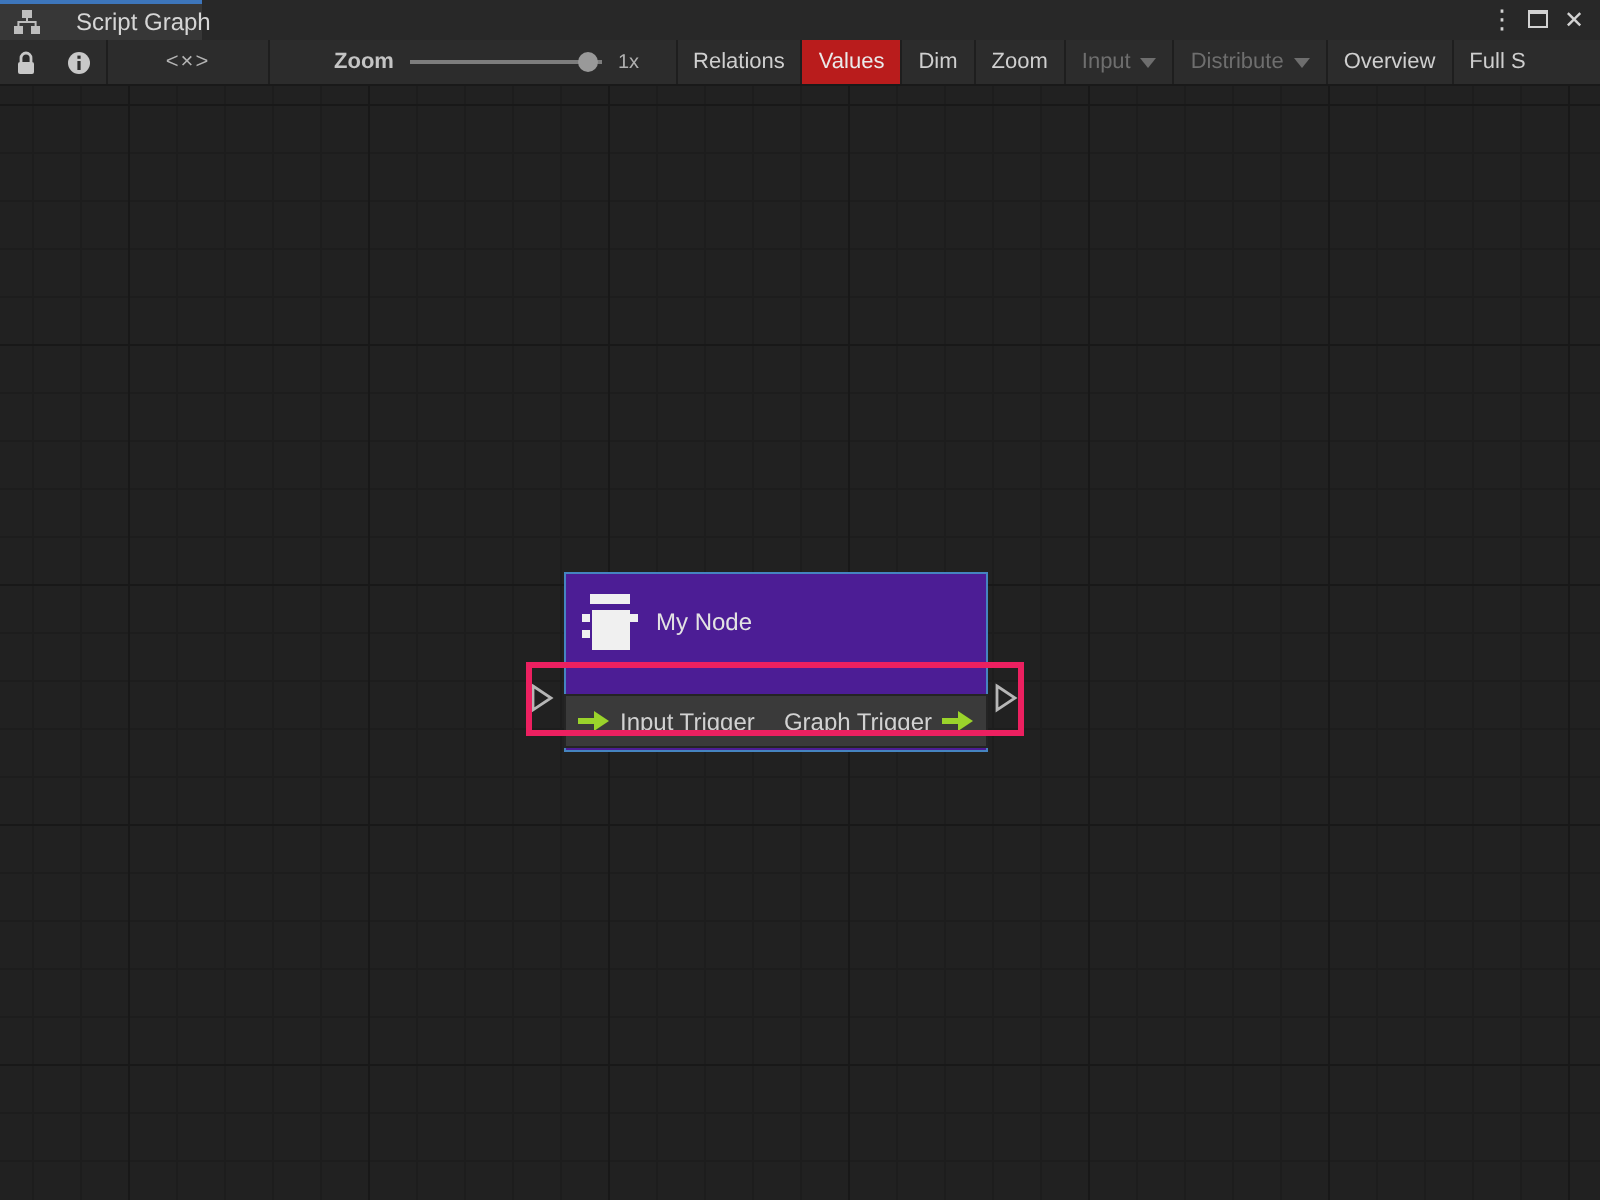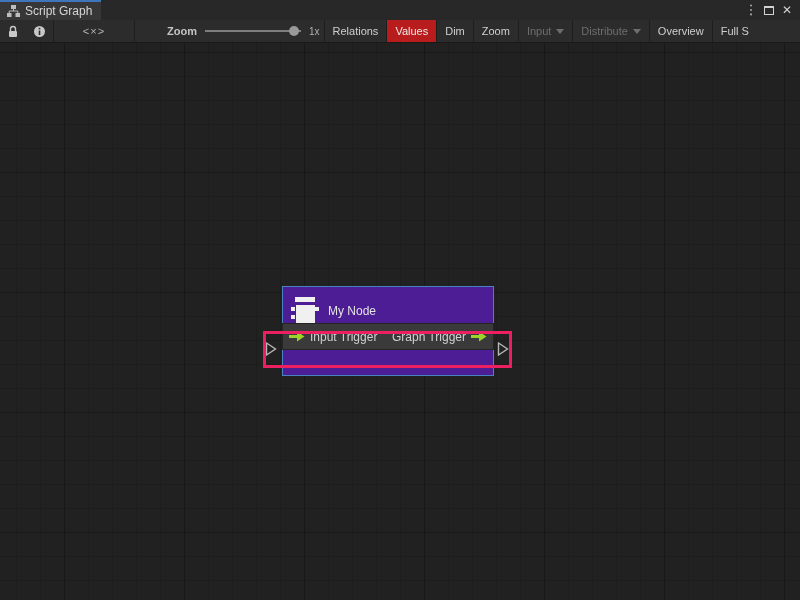--- a/index.html
+++ b/index.html
@@ -3,21 +3,21 @@
 <meta charset="utf-8">
 <style>
   * { margin:0; padding:0; box-sizing:border-box; }
   html,body { width:800px; height:600px; overflow:hidden; background:#212121;
               font-family:"Liberation Sans", sans-serif; }
 
   
   .titlebar { position:absolute; left:0; top:0; width:800px; height:20px;
               background:#282828; display:flex; align-items:stretch; }
   .tab { position:relative; width:101px; background:#373737; border-top:2px solid #3d76bc;
-         display:flex; align-items:center; padding-left:7px; gap:5px; }
+         display:flex; align-items:center; padding-left:7px; gap:18px; }
   .tab-title { color:#d6d6d6; font-size:12px; white-space:nowrap; }
   .win-controls { margin-left:auto; display:flex; align-items:center; gap:6px; padding-right:6px; }
   .win-btn { color:#d2d2d2; font-size:12px; width:14px; height:16px; line-height:16px;
              text-align:center; }
   .menu-dots { font-size:13px; letter-spacing:0; }
   .max-box { width:10px; height:9px; border:1px solid #d2d2d2; border-top:2px solid #d2d2d2;
              display:inline-block; margin-top:4px; }
 
   
   .toolbar { position:absolute; left:0; top:20px; width:800px; height:23px; background:#2c2c2c;
@@ -26,21 +26,21 @@
   .tb-btn { display:flex; align-items:center; justify-content:center; padding:0 8px; }
   .tb-sep { width:1px; background:#1e1e1e; flex:0 0 1px; }
   .icon-btn { padding:0 7px; }
   .code-btn { width:80px; color:#b4b4b4; font-size:11px; letter-spacing:1px; }
   .graph-btn { padding:0 9px 0 9px; gap:6px; }
   .zoom-group { display:flex; align-items:center; margin-left:32px; gap:8px; }
   .zoom-label { color:#c4c4c4;font-weight:bold; }
   .zoom-track { position:relative; width:96px; height:2px; background:#7d7d7d; }
   .zoom-handle { position:absolute; top:-4px; left:85px; width:10px; height:10px;
                  border-radius:50%; background:#999; }
-  .zoom-value { color:#b0b0b0; font-size:10px; margin-right:4px; }
+  .zoom-value { color:#b0b0b0; font-size:10px; margin-right:18px; }
   .tb-toggle.active { background:#b91c1c; color:#eaeaea; }
   .tb-btn.disabled { color:#6e6e6e; }
   .dd-arrow { display:inline-block; width:0; height:0; margin-left:5px;
               border-left:4px solid transparent; border-right:4px solid transparent;
               border-top:5px solid #6e6e6e; }
 
   
   .canvas { position:absolute; left:0; top:43px; width:800px; height:557px;
             background-color:#212121;
             background-image:
@@ -49,21 +49,21 @@
               linear-gradient(#1d1d1d 1px, transparent 1px),
               linear-gradient(90deg, #1d1d1d 1px, transparent 1px);
             background-size:120px 120px, 120px 120px, 24px 24px, 24px 24px;
             background-position:64px 9px, 64px 9px, 16px 9px, 16px 9px; }
 
   
   .node { position:absolute; left:282px; top:286px; width:212px; height:90px;
           background:#4c1d95; border:1px solid #4584c0; z-index:2; }
   .node-header { height:48px; display:flex; align-items:center; padding-left:6px; gap:9px; }
   .node-title { color:#e3e3e3; font-size:12px; }
-  .port-row { position:absolute; left:-1px; right:-1px; top:36px; height:27px;
+  .port-row { position:absolute; left:-1px; right:-1px; top:60px; height:27px;
               background:#3a3a3a; border:1px solid #242424; display:flex;
               align-items:center; justify-content:space-between; padding:12px 6px; }
   .port { display:flex; align-items:center; gap:5px; color:#d2d2d2; font-size:12px; }
 
   .ext-port { position:absolute; z-index:3; width:12px; height:16px; }
   .ext-port-left  { left:265px; top:341px; }
   .ext-port-right { left:497px; top:341px; }
 
   .highlight-box { position:absolute; left:263px; top:331px; width:249px; height:37px;
                    border:3px solid #ec2060; z-index:5; pointer-events:none; }

